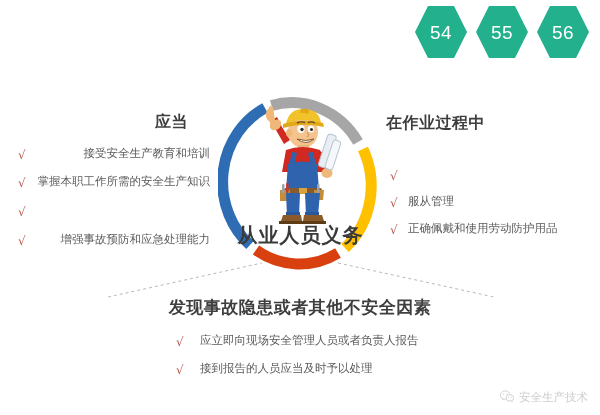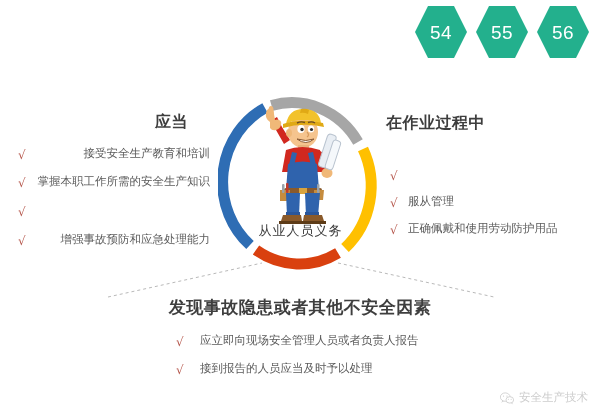--- a/index.html
+++ b/index.html
@@ -29,21 +29,21 @@
 
   
   .ring-wrap{position:absolute;left:218px;top:92px;width:165px;height:180px;}
   .ring-svg{position:absolute;left:0;top:0;}
 
   
   .worker{position:absolute;left:246px;top:100px;width:110px;height:125px;}
 
   .center-label{
     position:absolute;left:228px;top:222px;width:145px;
-    text-align:center;font-size:13px;font-weight:normal;color:#3a3a3a;
+    text-align:center;font-size:20px;font-weight:bold;color:#3a3a3a;
     letter-spacing:1px;
   }
 
   
   .col-head{
     position:absolute;font-size:16px;font-weight:bold;color:#3e3e3e;
     letter-spacing:.5px;white-space:nowrap;
   }
   .head-left{left:155px;top:112px;}
   .head-right{left:386px;top:113px;}
@@ -56,21 +56,21 @@
   .tick{
     position:absolute;color:#b5564b;font-size:12px;line-height:1;
     font-family:"DejaVu Sans",sans-serif;
   }
 
   
   .left-item{right:390px;text-align:center;}
 
   .watermark{
     position:absolute;right:12px;bottom:10px;
-    display:flex;align-items:flex-end;gap:5px;
+    display:flex;align-items:flex-start;gap:5px;
     color:#cdcdcd;font-size:11.5px;
   }
   .wm-icon{width:14px;height:13px;}
 </style>
 </head>
 <body>
 
 <div class="stage">
 
   <div class="hex-row">

